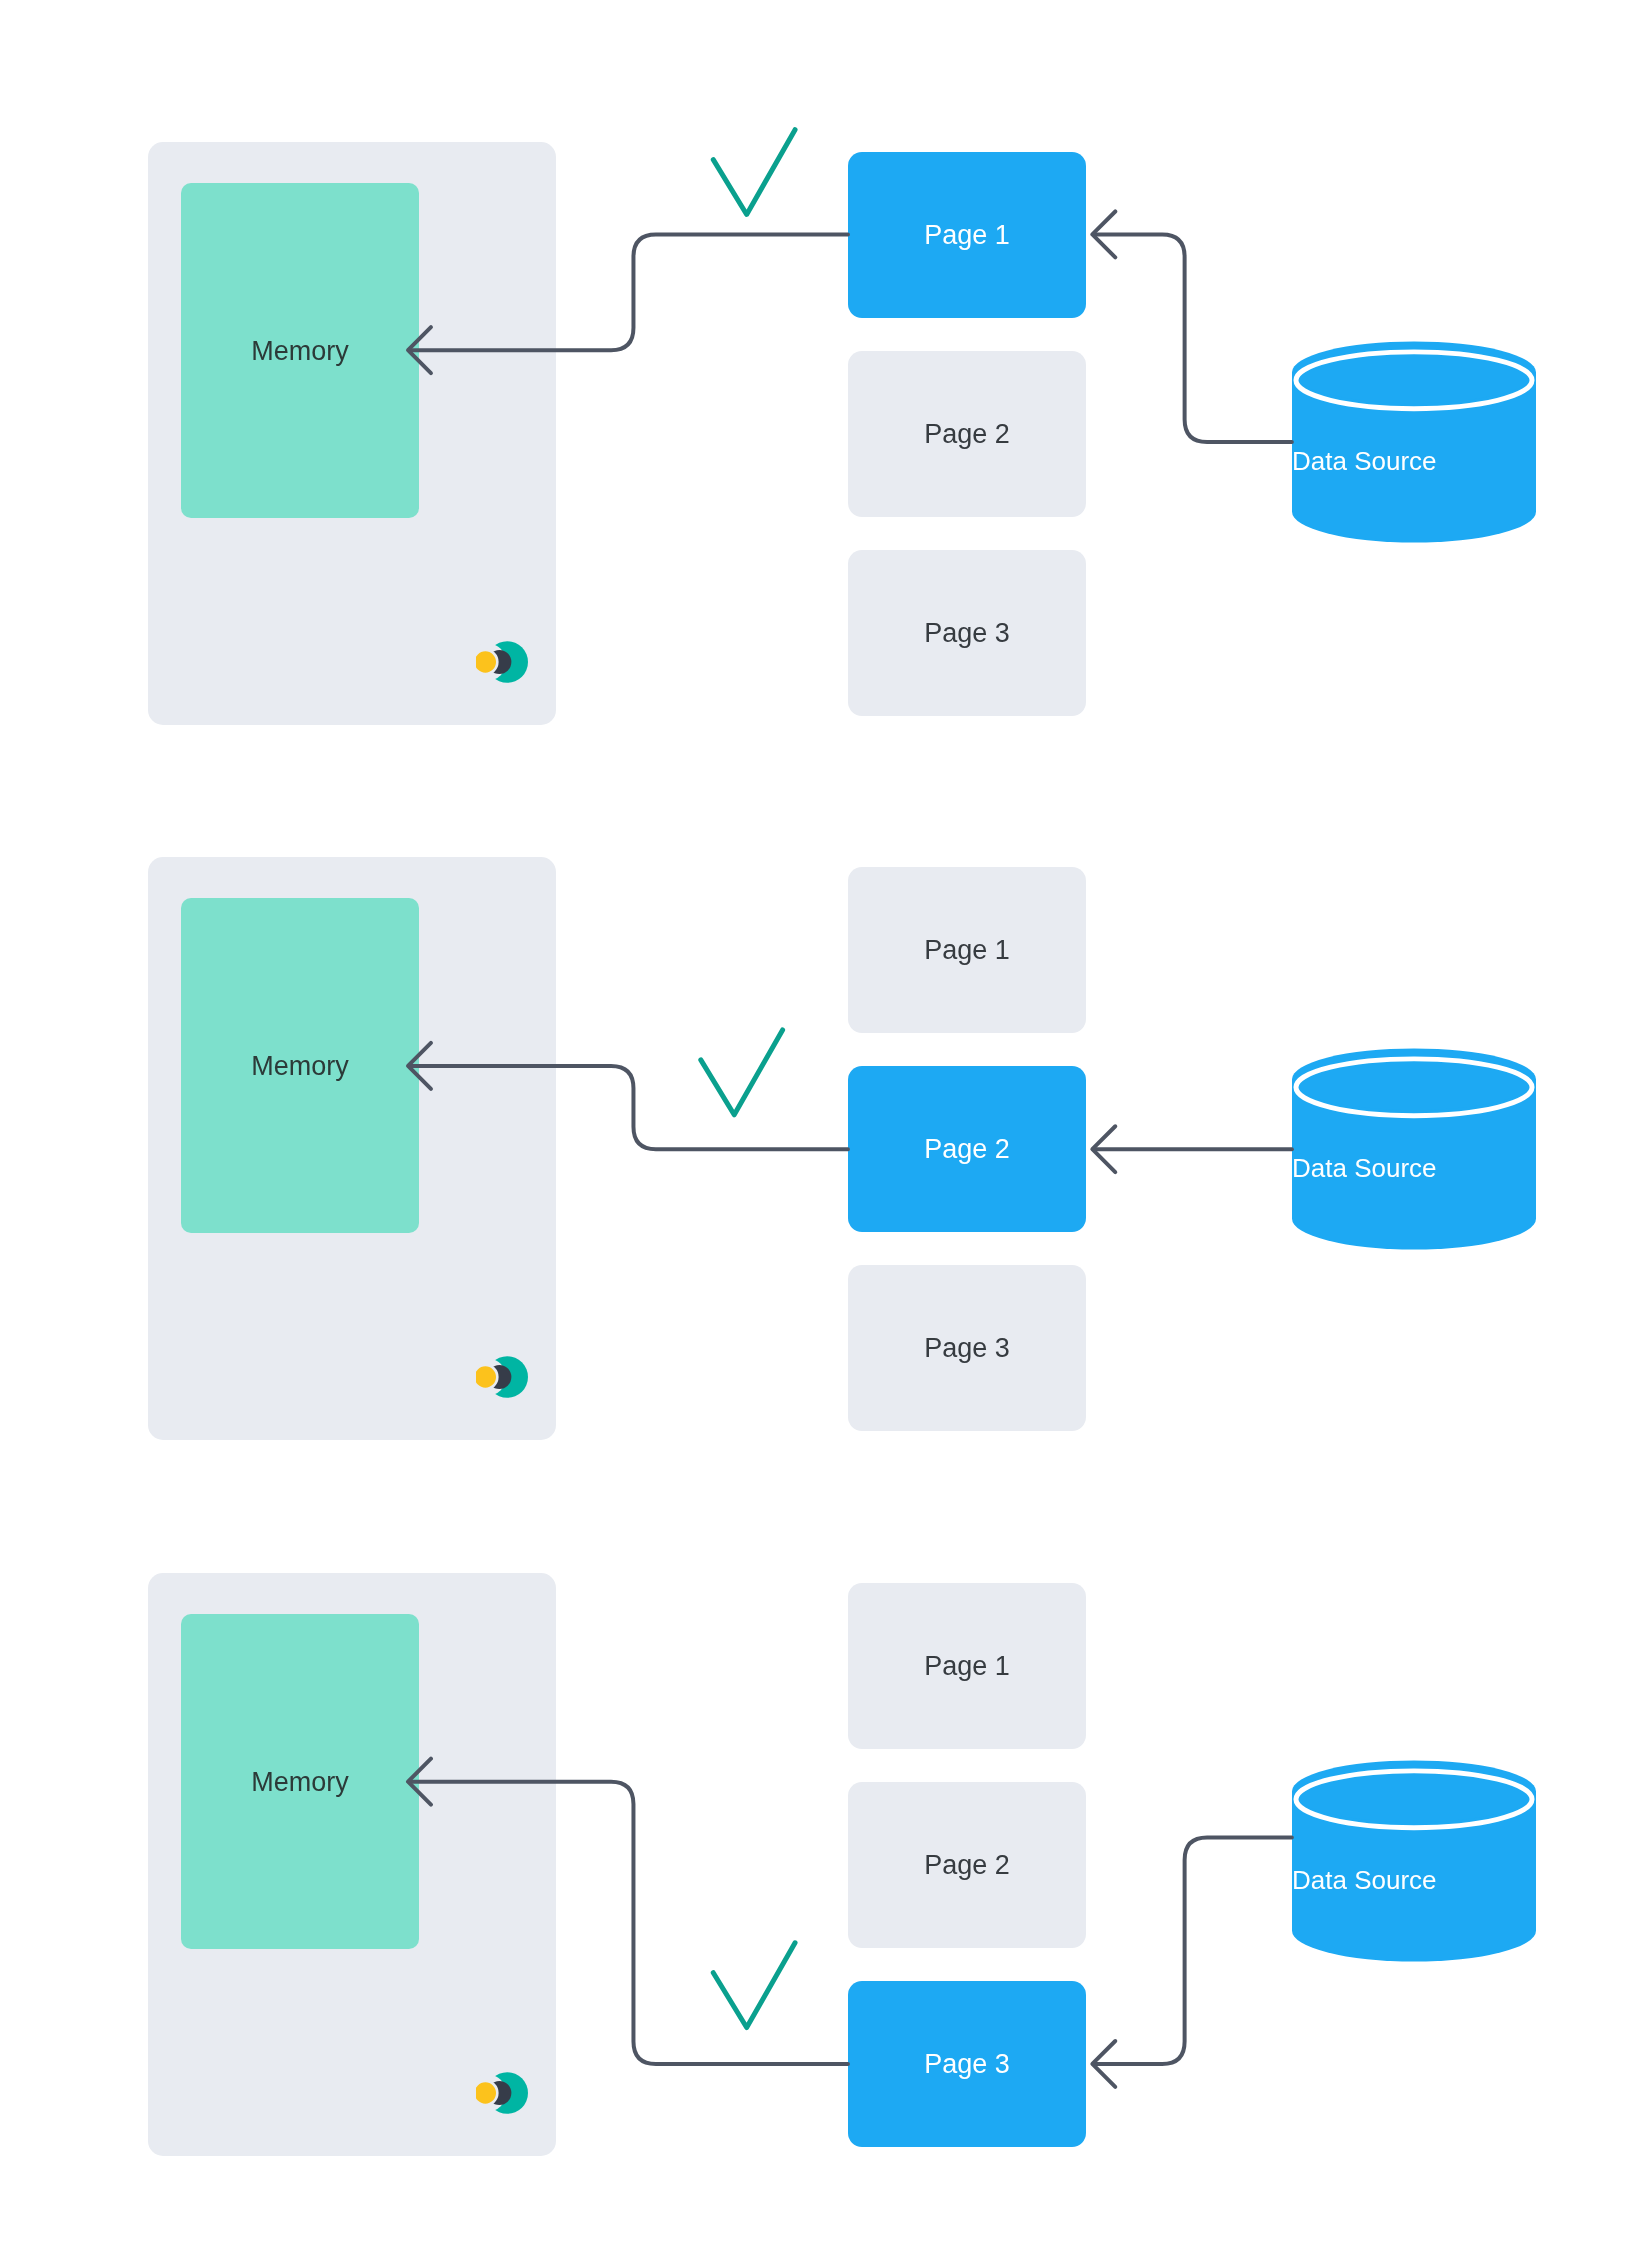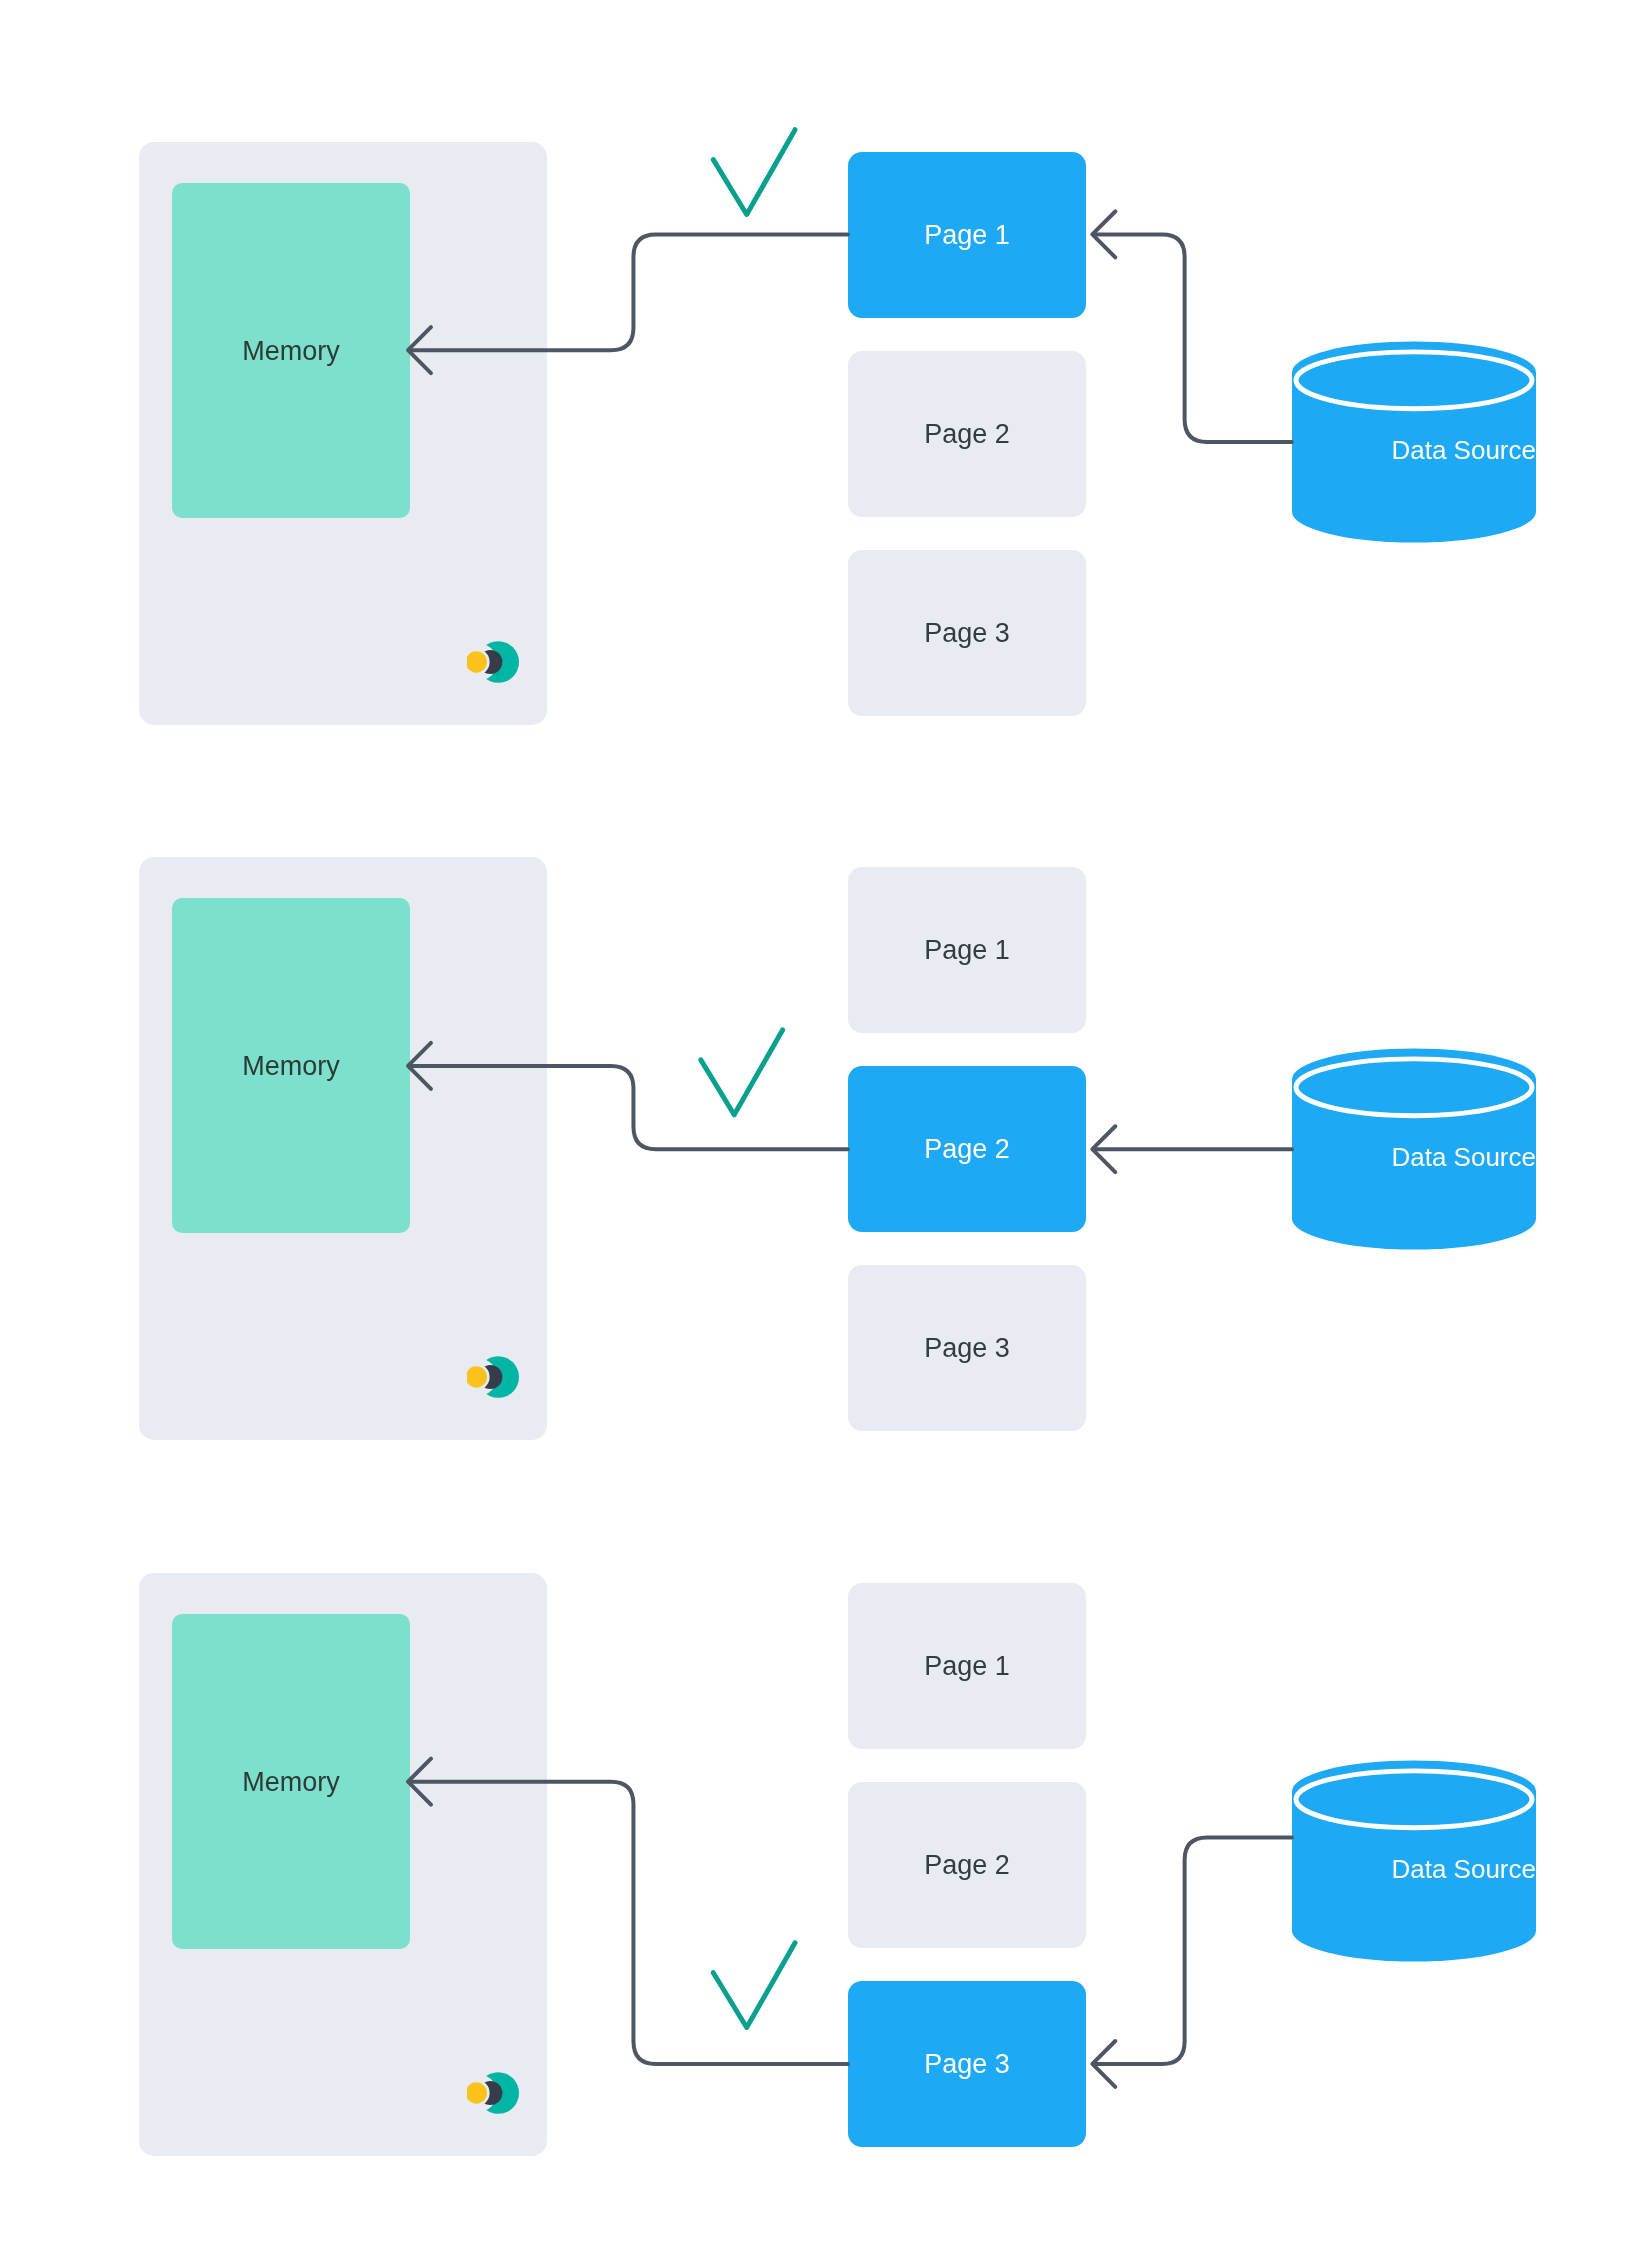--- a/index.html
+++ b/index.html
@@ -5,21 +5,21 @@
   html,body{margin:0;padding:0;background:#ffffff;}
   .canvas{
     position:relative;
     width:1644px;height:2250px;
     background:#ffffff;
     font-family:"Liberation Sans", sans-serif;
     overflow:hidden;
   }
   .overlay{position:absolute;left:0;top:0;width:1644px;height:2250px;pointer-events:none;}
   .panel{
-    position:absolute;left:139px;width:408px;height:583px;
+    position:absolute;left:148px;width:408px;height:583px;
     background:#e8ebf1;border-radius:15px;
   }
   .memory{
     position:absolute;left:33px;top:41px;width:238px;height:335px;
     background:#7de0cc;border-radius:10px;
   }
   .memory-label{
     position:absolute;left:0;top:153px;width:100%;height:30px;line-height:30px;
     text-align:center;font-size:27px;color:#2c3a38;
   }
@@ -30,22 +30,22 @@
   }
   .page.active{background:#1da9f3;}
   .page-label{
     position:absolute;left:0;top:68px;width:100%;height:30px;line-height:30px;
     text-align:center;font-size:27px;color:#363b40;
   }
   .page.active .page-label{color:#ffffff;}
   .cylinder{position:absolute;left:1292px;width:244px;height:202px;}
   .cylinder svg{position:absolute;left:0;top:0;}
   .cylinder-label{
-    position:absolute;left:0;top:95px;width:100%;height:28px;line-height:28px;
-    text-align:right;font-size:26px;color:#ffffff;
+    position:absolute;left:0;top:106px;width:100%;height:28px;line-height:28px;
+    text-align:left;font-size:26px;color:#ffffff;
   }
   .arrow{stroke:#4e5563;stroke-width:8;fill:none;stroke-linecap:round;stroke-linejoin:round;}
   .check{stroke:#0aa08e;stroke-width:10;fill:none;stroke-linecap:round;stroke-linejoin:round;}
 </style>
 </head>
 <body>
 
 <div class="canvas">
 
   <div class="panel" style="top:142px">

